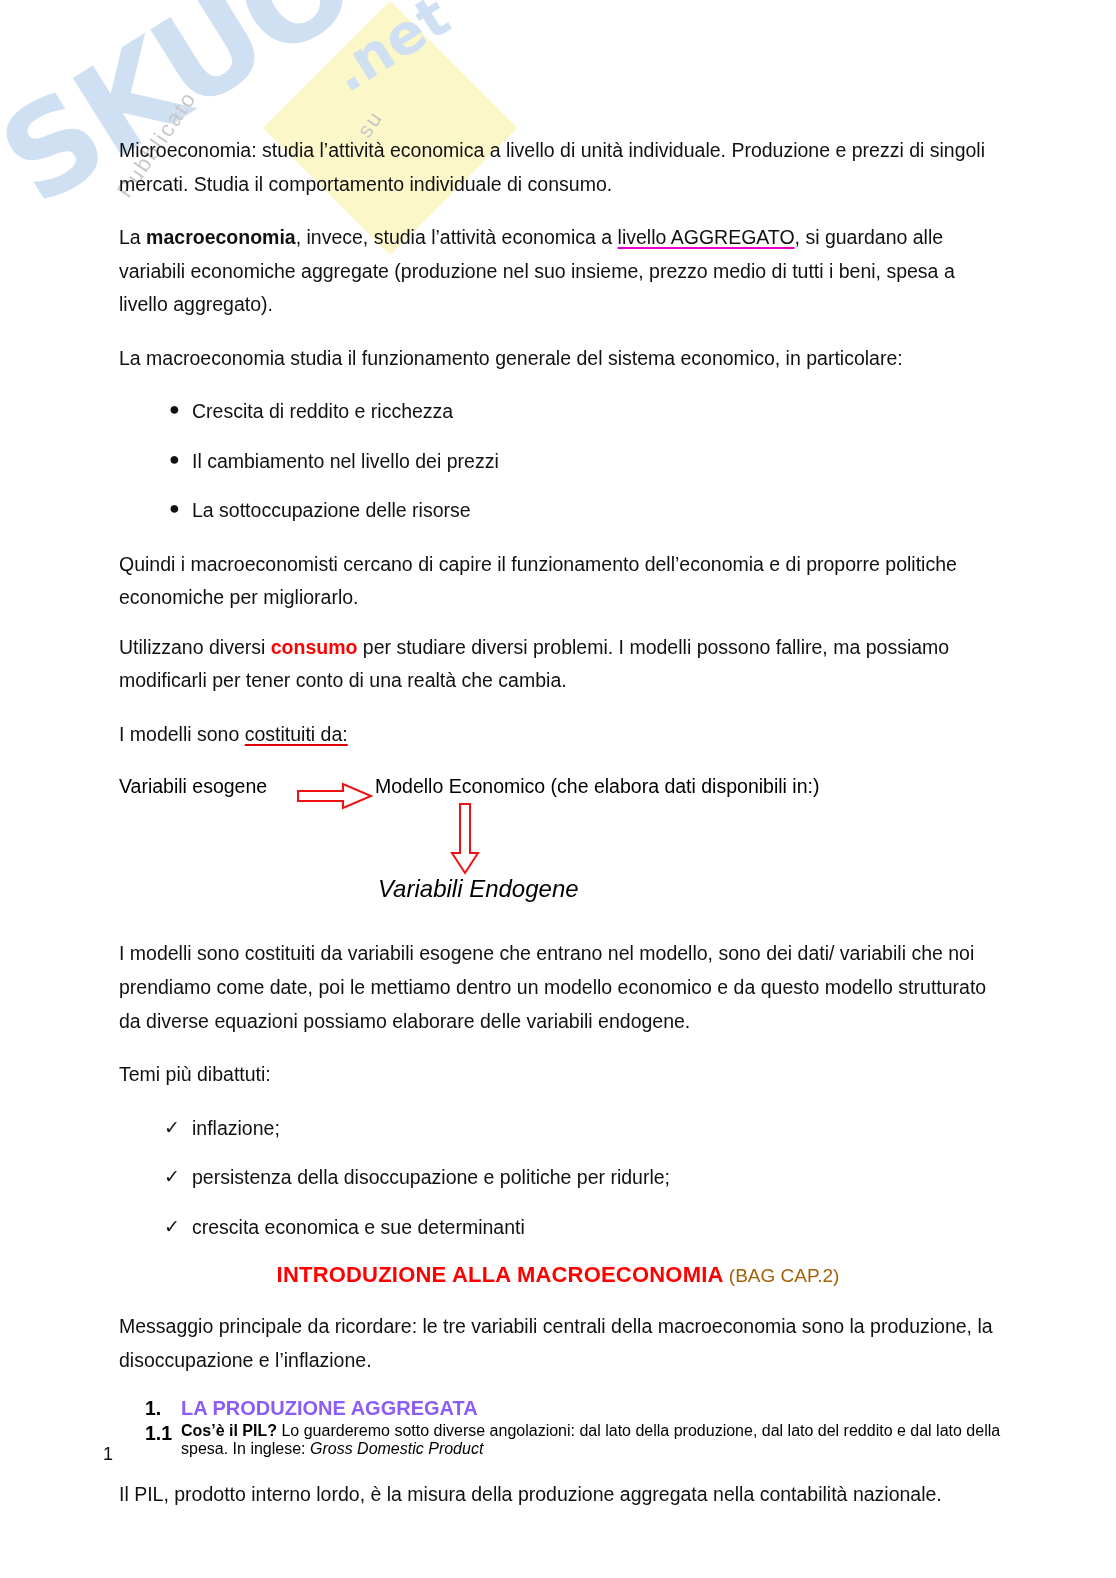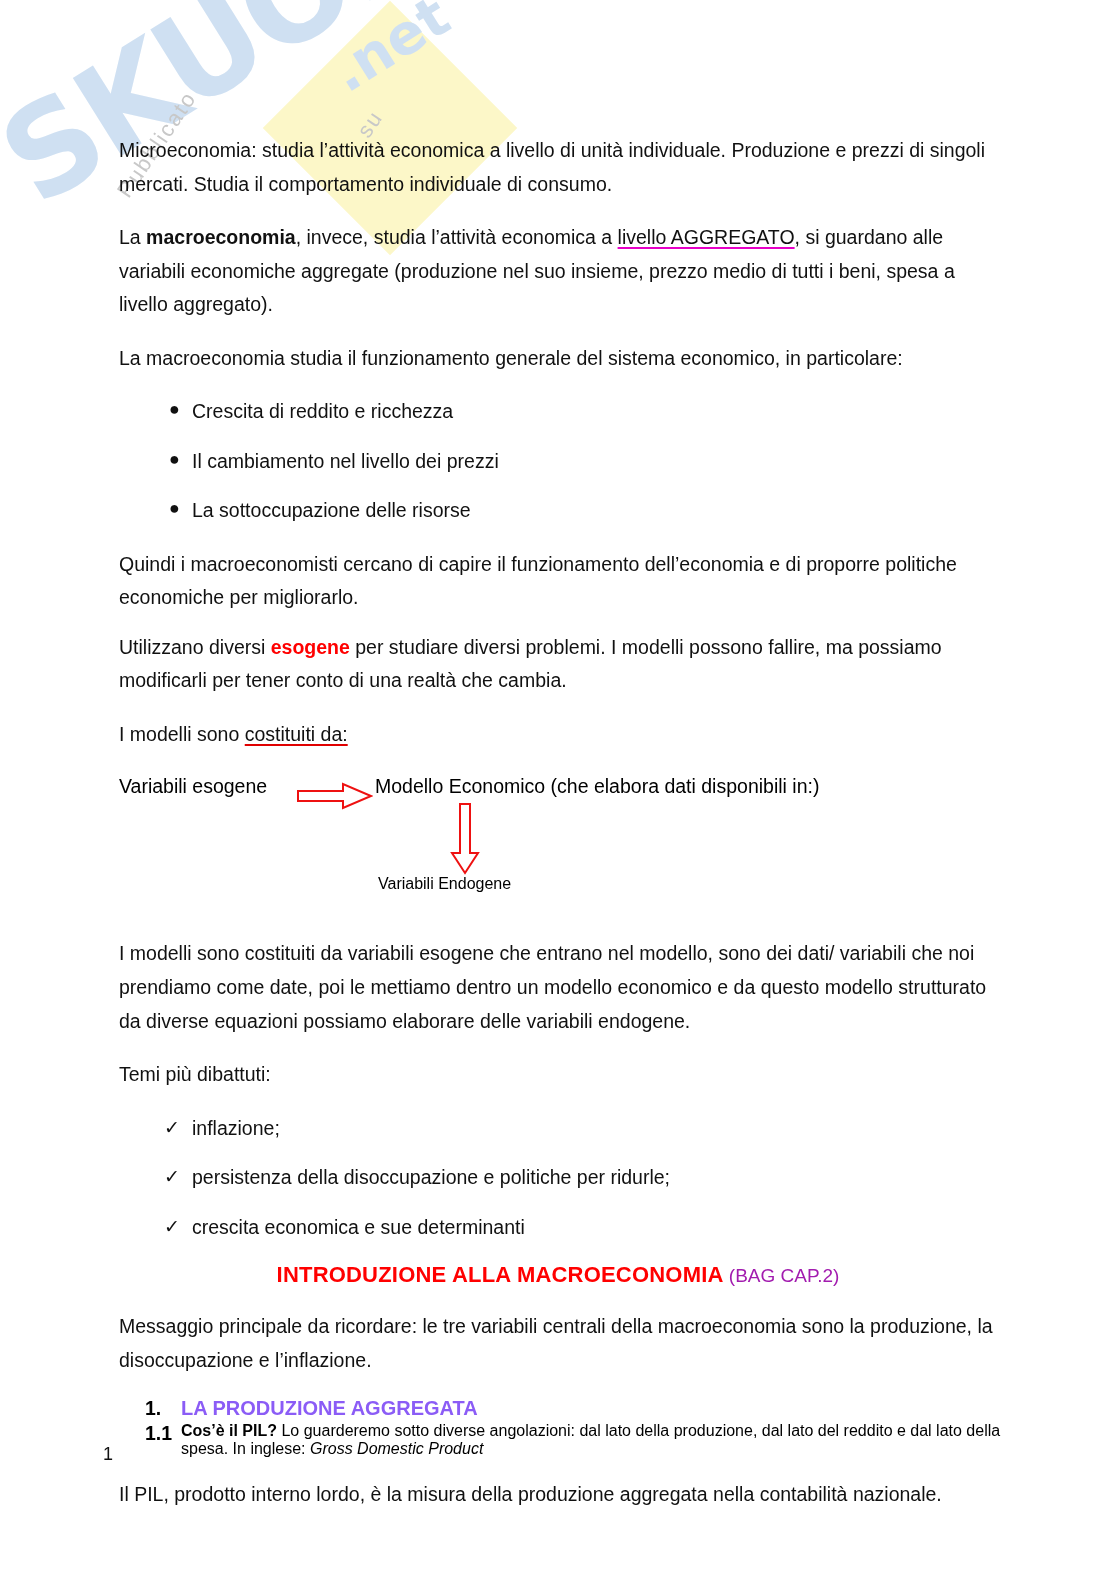--- a/index.html
+++ b/index.html
@@ -176,21 +176,22 @@
     position: absolute;
     left: 272px;
     top: 4px;
     font-size: 19.5px;
     white-space: nowrap;
   }
   .dg-endogene {
     position: absolute;
     left: 275px;
     top: 104px;
-    font-size: 16px;
+    font-size: 24px;
+    font-style: italic;
   }
   .arrow-right {
     position: absolute;
     left: 194px;
     top: 10px;
   }
   .arrow-down {
     position: absolute;
     left: 345px;
     top: 32px;
@@ -204,21 +205,21 @@
   }
   .title-center .main {
     font-size: 22px;
     font-weight: bold;
     color: #ff0000;
     letter-spacing: 0.2px;
     margin-top: 37px;
   }
   .title-center .sub {
     font-size: 19px;
-    color: #a21caf;
+    color: #a16207;
   }
   .num-heading {
     position: relative;
     padding-left: 46px;
     margin-bottom: 2px;
   }
   .num-heading .num {
     position: absolute;
     left: 42px;
     top: 0;
@@ -295,21 +296,21 @@
         <span class="bullet">●</span>
         <span>La sottoccupazione delle risorse</span>
       </li>
     </ul>
 
     <p class="para tight">
       <span>Quindi i macroeconomisti cercano di capire il funzionamento dell’economia e di proporre politiche economiche per migliorarlo.</span>
     </p>
 
     <p class="para">
-      <span>Utilizzano diversi </span><b class="red">esogene</b><span> per studiare diversi problemi. I modelli possono fallire, ma possiamo modificarli per tener conto di una realtà che cambia.</span>
+      <span>Utilizzano diversi </span><b class="red">consumo</b><span> per studiare diversi problemi. I modelli possono fallire, ma possiamo modificarli per tener conto di una realtà che cambia.</span>
     </p>
 
     <p class="para">
       <span>I modelli sono </span><span class="u-red">costituiti da:</span>
     </p>
 
     <div class="diagram">
       <div class="dg-exogene">Variabili esogene</div>
 
       <div class="arrow-right">

